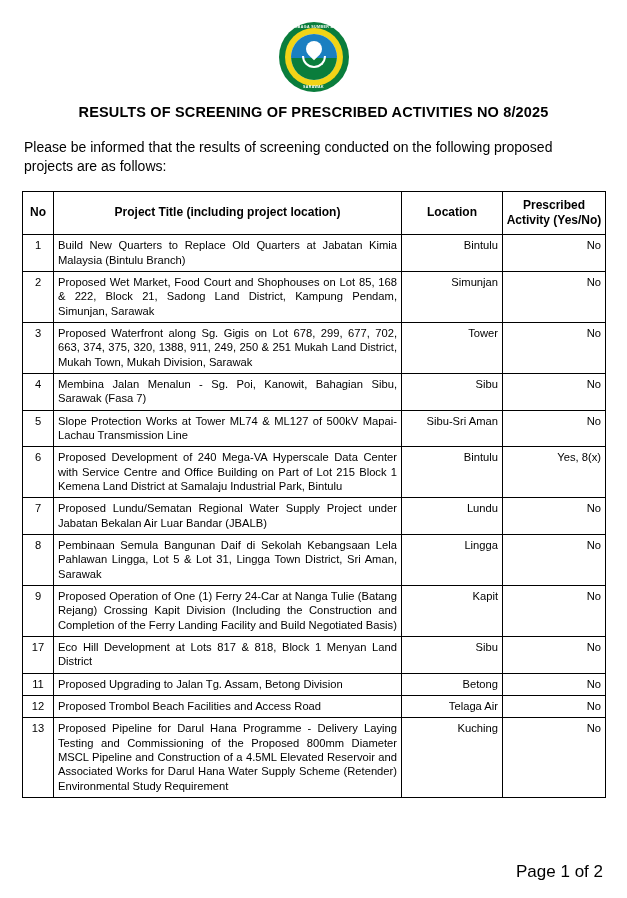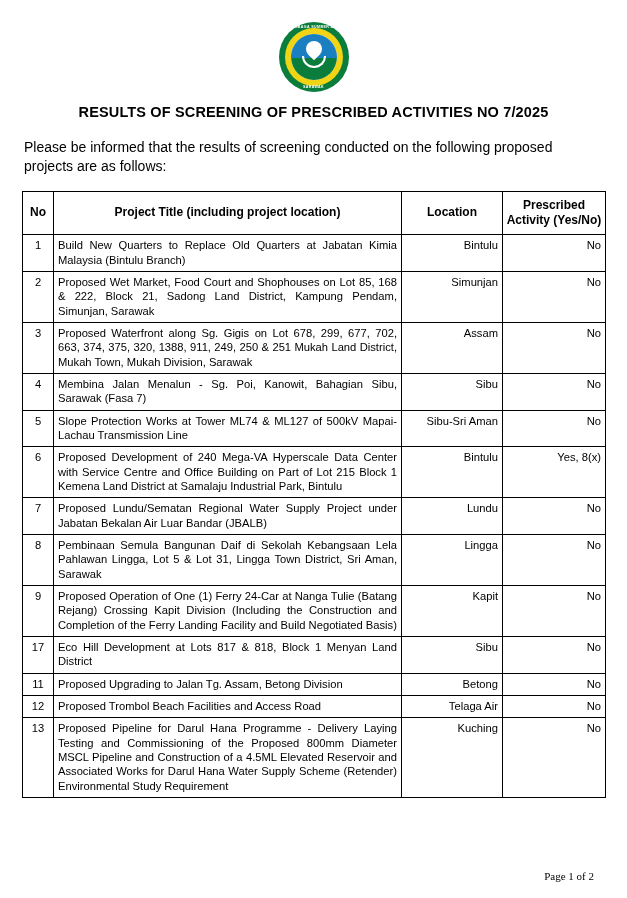--- a/index.html
+++ b/index.html
@@ -77,24 +77,23 @@
   td.title {
     text-align: justify;
     text-justify: inter-word;
     margin-top: 40px;
   }
   td.loc, td.act {
     text-align: right;
   }
   .footer {
     position: absolute;
-    right: 33px;
+    right: 24px;
     bottom: 16px;
-    font-size: 11px;
-    font-family: Liberation Serif, serif;
+    font-size: 17px;
   }
   
   .logo .ring {
     position: absolute;
     left: 4px; top: 0;
     width: 70px; height: 70px;
     border-radius: 50%;
     background: #0a7d3c;
     box-sizing: border-box;
   }
@@ -166,21 +165,21 @@
         <div class="sky"></div>
         <div class="land"></div>
         <div class="drop"></div>
         <div class="hand"></div>
       </div>
       <div class="txt-top">LEMBAGA SUMBER AIR</div>
       <div class="txt-bot">SARAWAK</div>
     </div>
   </div>
 
-  <h1 class="doc-title">RESULTS OF SCREENING OF PRESCRIBED ACTIVITIES NO  7/2025</h1>
+  <h1 class="doc-title">RESULTS OF SCREENING OF PRESCRIBED ACTIVITIES NO  8/2025</h1>
 
   <p class="intro">Please be informed that the results of screening conducted on the following proposed projects are as follows:</p>
 
   <table class="results">
     <colgroup>
       <col class="c-no">
       <col class="c-title">
       <col class="c-loc">
       <col class="c-act">
     </colgroup>
@@ -201,21 +200,21 @@
         </tr>
         <tr>
           <td class="no">2</td>
           <td class="title">Proposed Wet Market, Food Court and Shophouses on Lot 85, 168 &amp; 222, Block 21, Sadong Land District, Kampung Pendam, Simunjan, Sarawak</td>
           <td class="loc">Simunjan</td>
           <td class="act">No</td>
         </tr>
         <tr>
           <td class="no">3</td>
           <td class="title">Proposed Waterfront along Sg. Gigis on Lot 678, 299, 677, 702, 663, 374, 375, 320, 1388, 911, 249, 250 &amp; 251 Mukah Land District, Mukah Town, Mukah Division, Sarawak</td>
-          <td class="loc">Assam</td>
+          <td class="loc">Tower</td>
           <td class="act">No</td>
         </tr>
         <tr>
           <td class="no">4</td>
           <td class="title">Membina Jalan Menalun - Sg. Poi, Kanowit, Bahagian Sibu, Sarawak (Fasa 7)</td>
           <td class="loc">Sibu</td>
           <td class="act">No</td>
         </tr>
         <tr>
           <td class="no">5</td>

